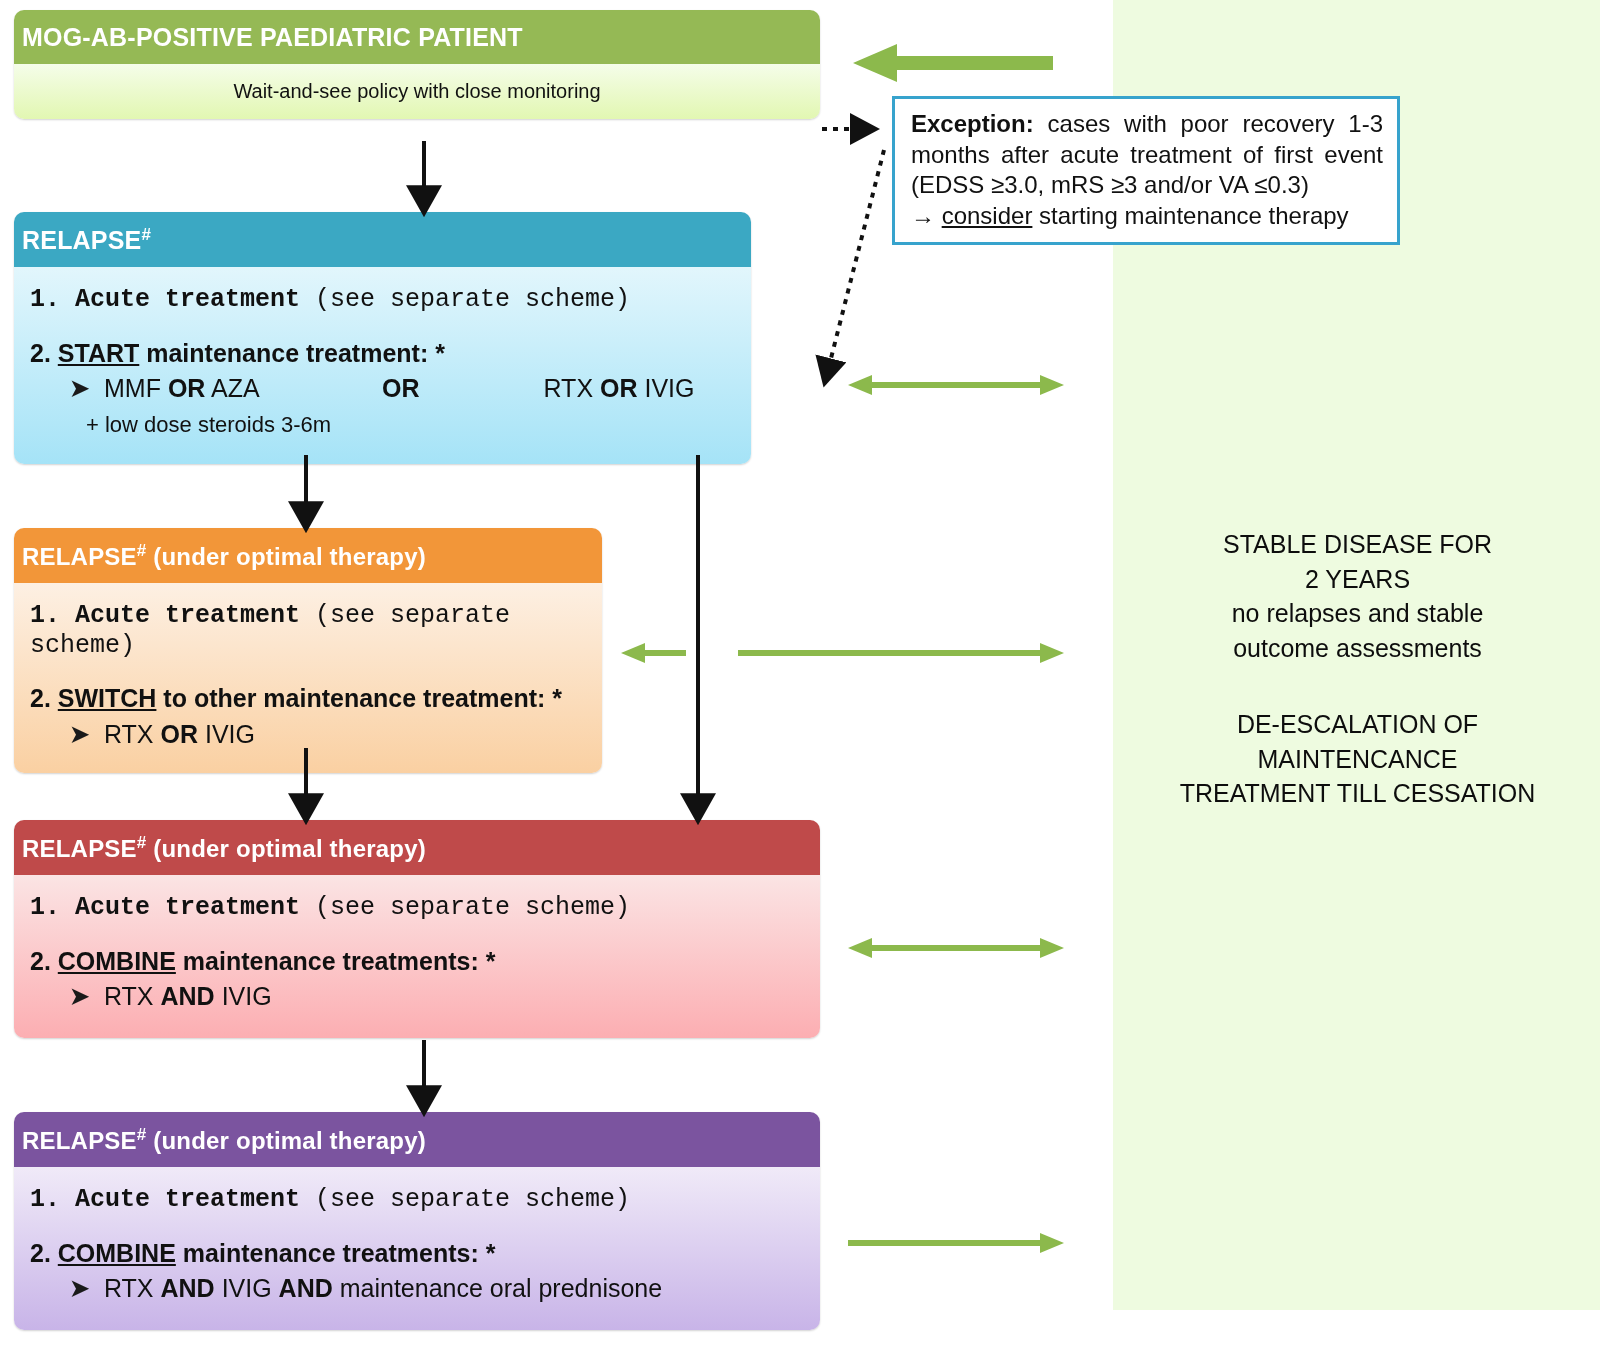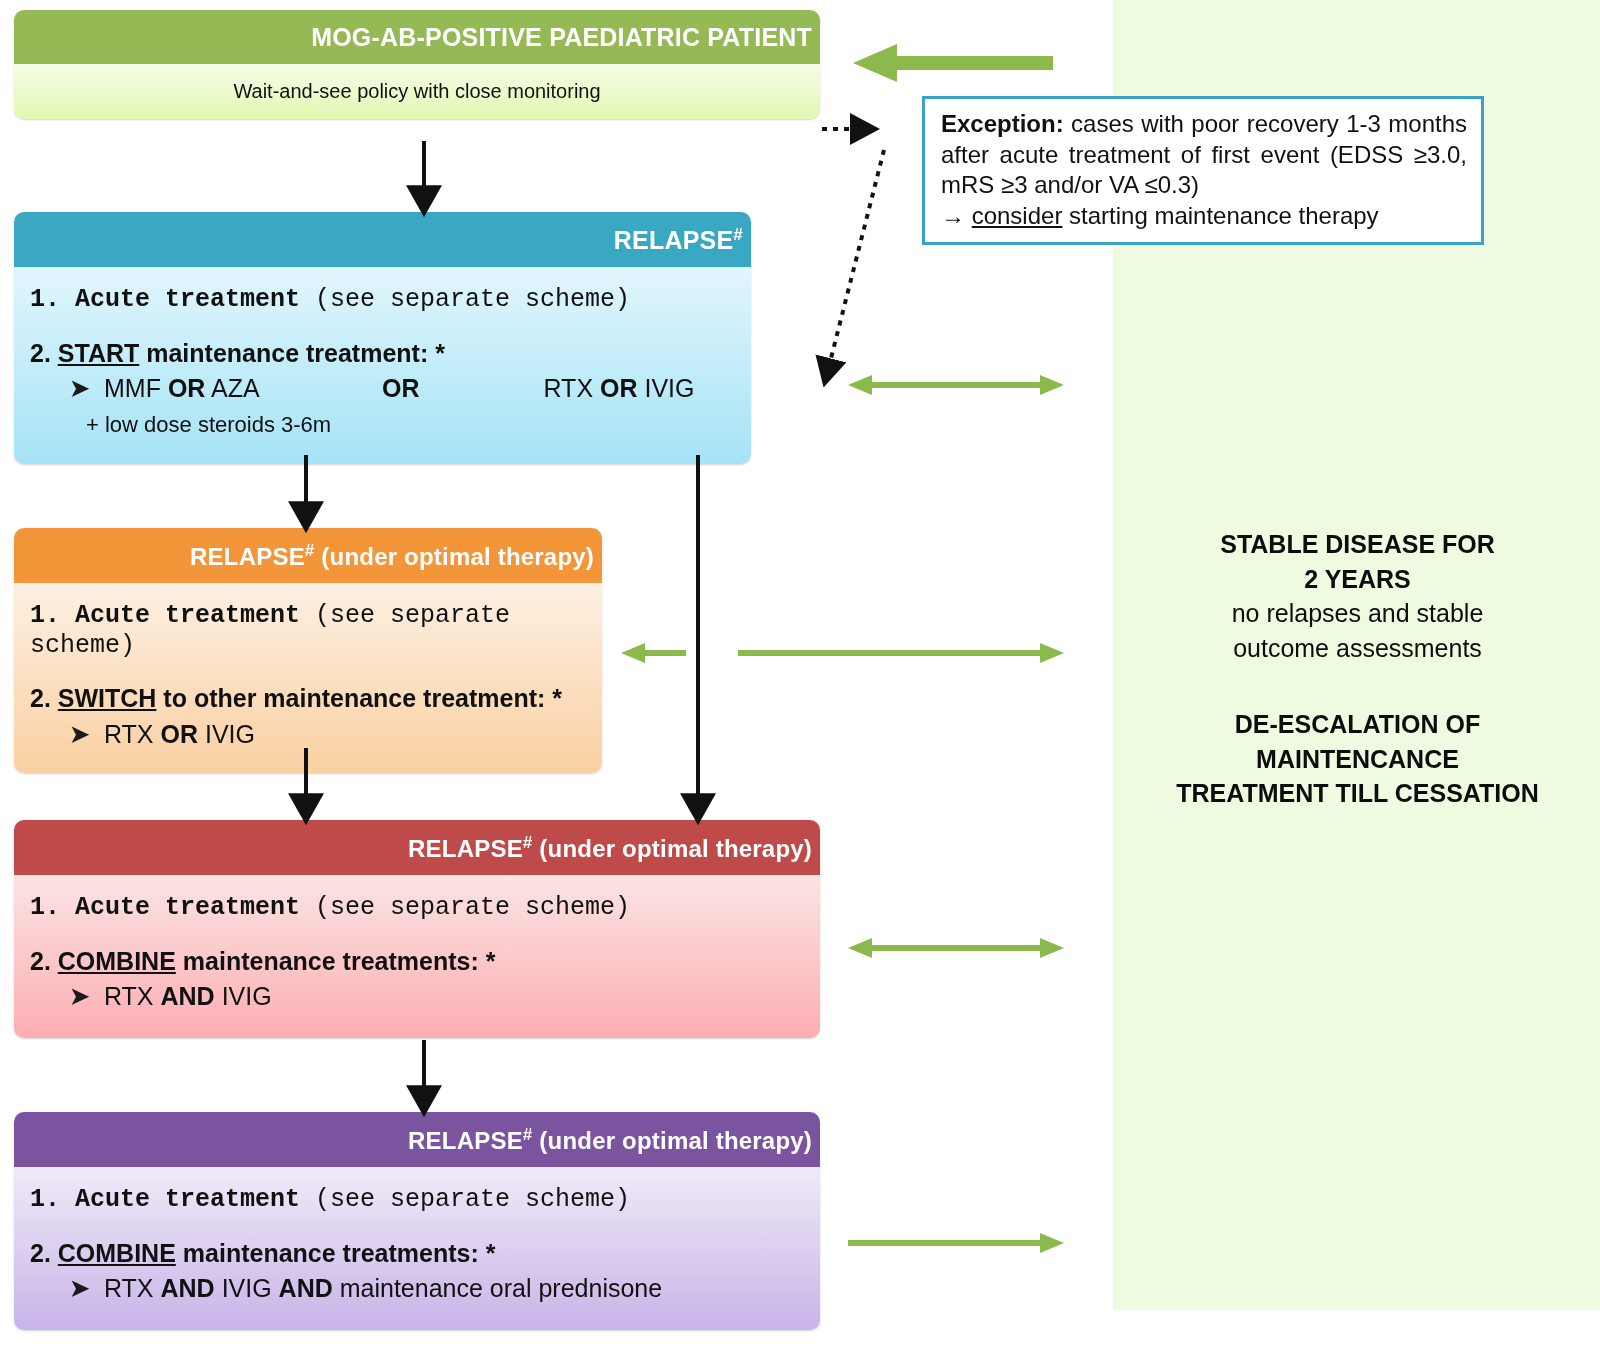--- a/index.html
+++ b/index.html
@@ -31,35 +31,35 @@
     position: absolute;
     left: 1125px;
     top: 527px;
     width: 465px;
     text-align: center;
     color: #0d0d0d;
     font-size: 25px;
     line-height: 1.38;
   }
   .panel-text .strong {
-    font-weight: bold;
+    font-weight: normal;
   }
   .panel-gap {
     height: 42px;
   }
 
   
   .box {
     position: absolute;
     border-radius: 10px;
     overflow: hidden;
     box-shadow: 0 1px 2px rgba(0,0,0,0.18);
   }
   .box-head {
-    text-align: right;
+    text-align: left;
     color: #ffffff;
     font-weight: bold;
     font-size: 25px;
     letter-spacing: 0.2px;
     padding: 13px 8px 12px 8px;
   }
   .box-body {
     padding: 18px 16px 16px 16px;
     color: #111111;
     font-size: 25px;
@@ -138,23 +138,23 @@
   #box-relapse4 { left: 14px; top: 1112px; width: 806px; }
   #box-relapse4 .box-head { background: #7b549f; font-size: 24px; }
   #box-relapse4 .box-body {
     background: linear-gradient(180deg, #f0eaf8 0%, #c8b4e8 100%);
     padding-bottom: 26px;
   }
 
   
   #exception-box {
     position: absolute;
-    left: 922px;
+    left: 892px;
     top: 96px;
-    width: 562px;
+    width: 508px;
     background: #ffffff;
     border: 3px solid #37a3cd;
     padding: 10px 14px 10px 16px;
     box-sizing: border-box;
     font-size: 24px;
     line-height: 1.28;
     color: #111111;
   }
   #exception-box .justified {
     text-align: justify;

